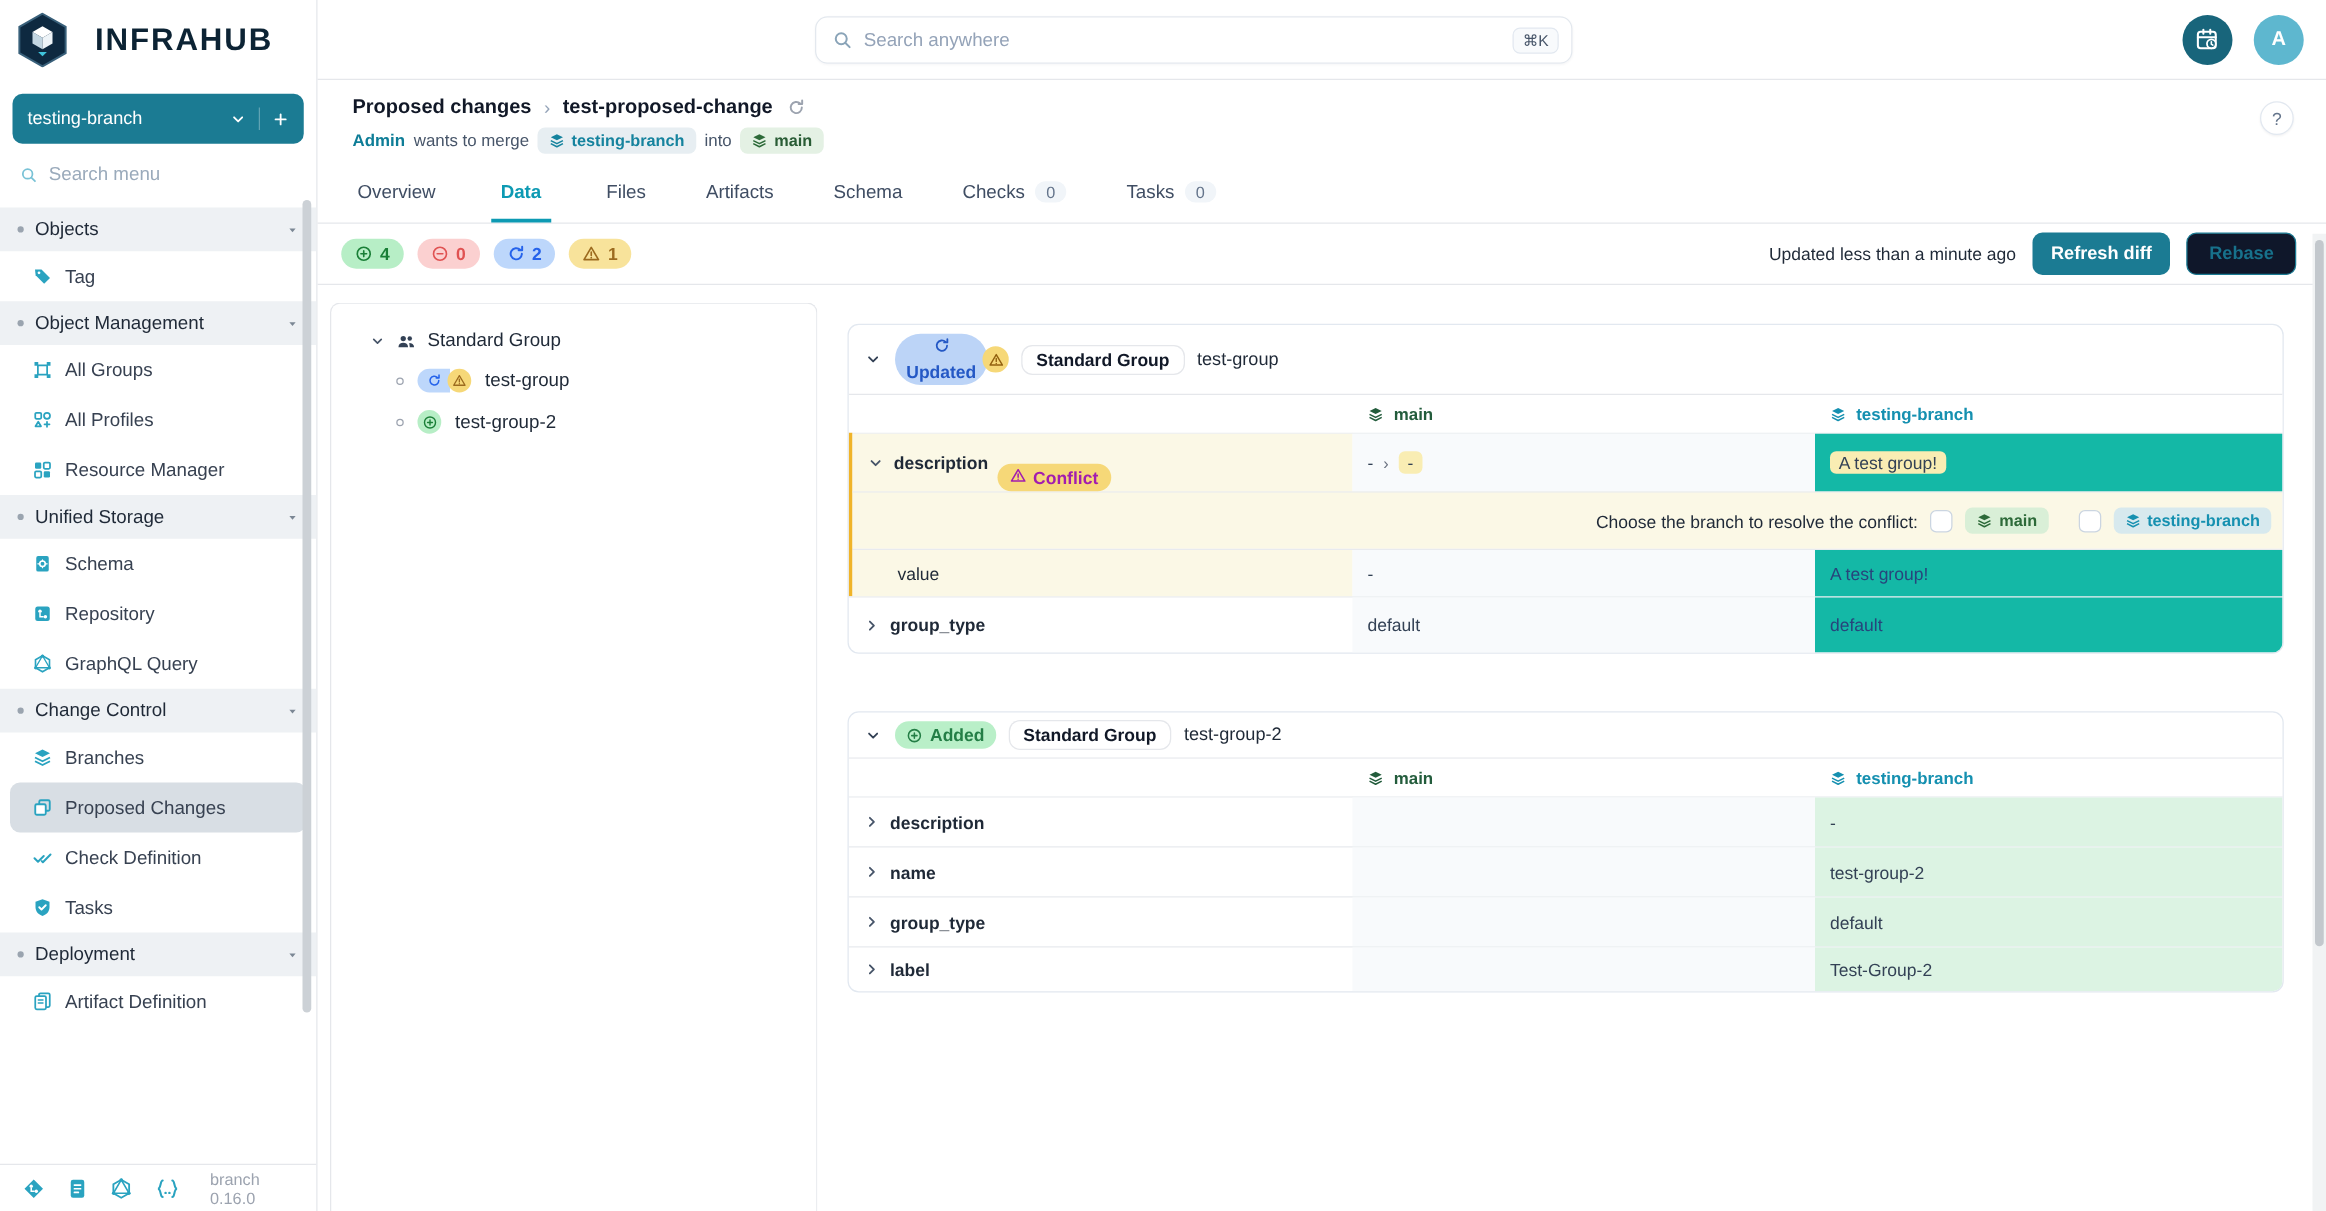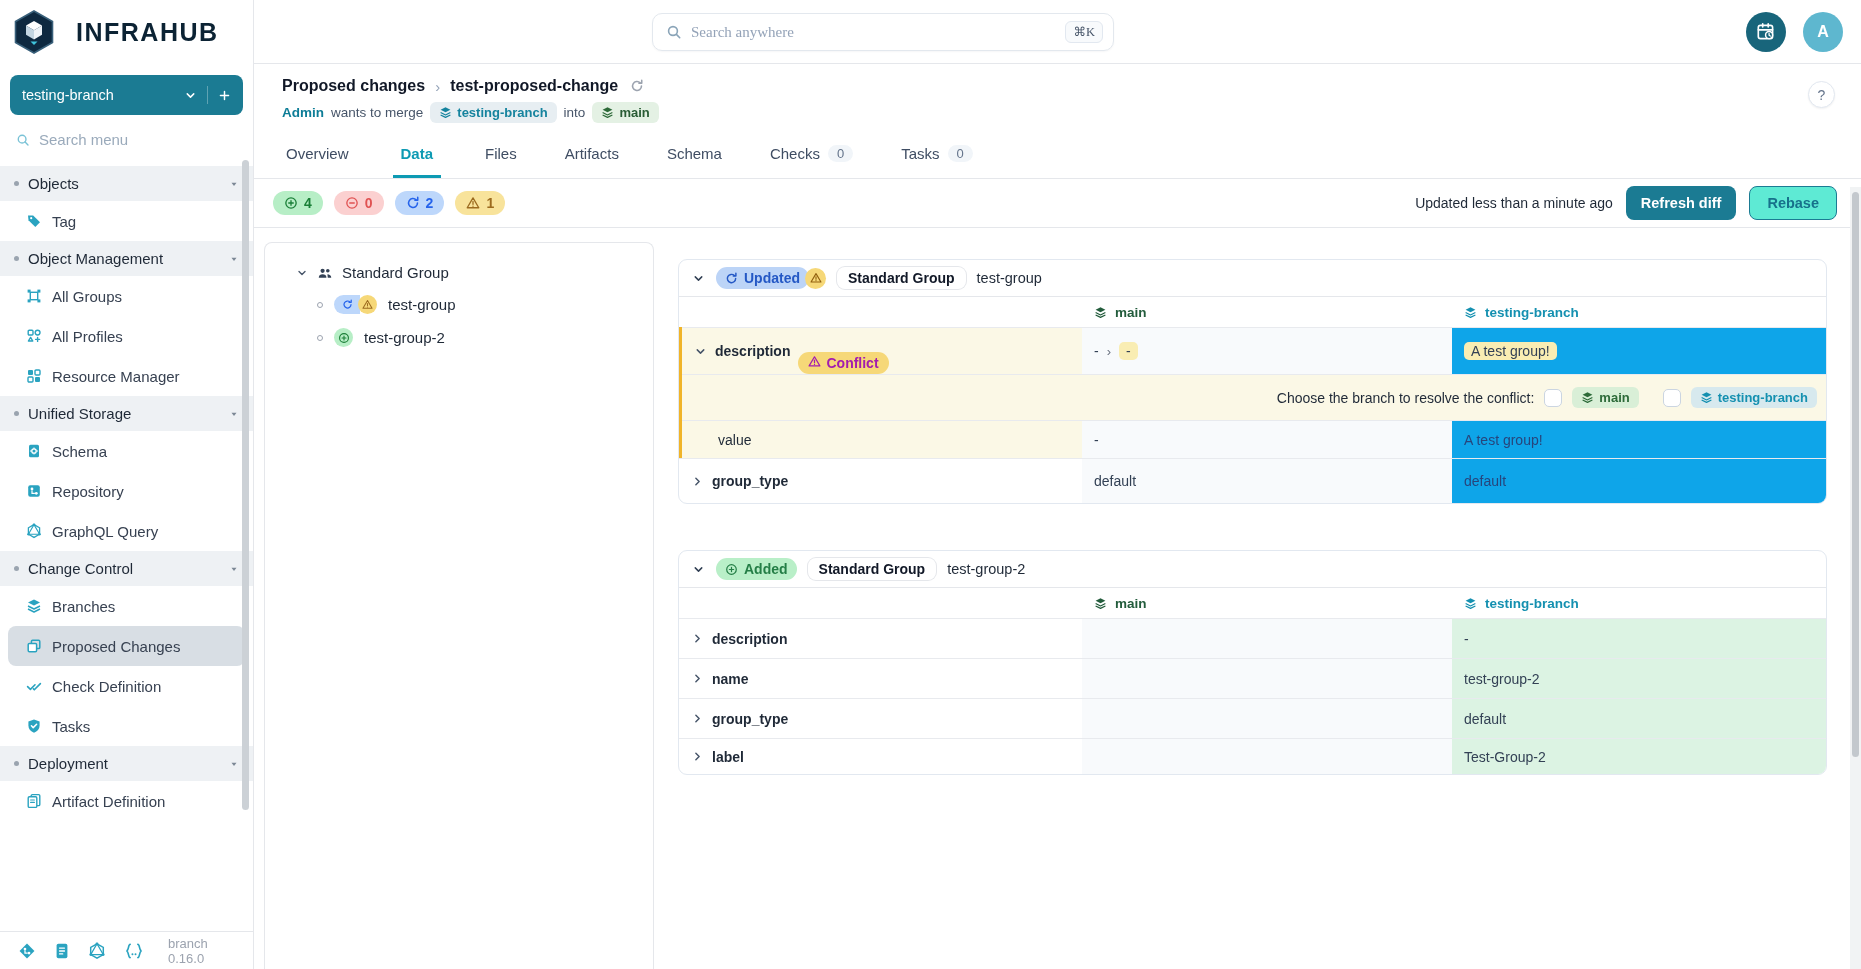--- a/index.html
+++ b/index.html
@@ -31,22 +31,22 @@
   .nav-item.active { background:#d8dee4; border-radius:8px; margin:0 8px; padding-left:18px; }
   .nav-ic { color:#2aa3c0; }
   .nav-scroll-thumb { position:absolute; top:0; right:4px; width:7px; height:650px; background:#ccd1d6; border-radius:4px; }
   .sidebar-footer { height:38px; border-top:1px solid #e5e7eb; display:flex; align-items:center; gap:17px; padding:0 18px; }
   .foot-ic { color:#2aa3c0; cursor:pointer; background:none; border:none; display:flex; align-items:center; }
   .version { font-size:13px; color:#9ca3af; margin-left:6px; }
 
   
   .main { flex:1; display:flex; flex-direction:column; min-width:0; }
   .topbar { height:64px; border-bottom:1px solid #e5e7eb; position:relative; flex:none; }
-  .search-box { position:absolute; left:398px; top:13px; width:462px; height:38px; border:1px solid #e3e8ee; border-radius:10px;
-    display:flex; align-items:center; gap:9px; padding:0 10px 0 13px; box-shadow:0 1px 2px rgba(16,24,40,.04);font-family:Liberation Serif, serif; }
+  .search-box { position:absolute; left:398px; top:13px; width:606px; height:38px; border:1px solid #e3e8ee; border-radius:10px;
+    display:flex; align-items:center; gap:9px; padding:0 10px 0 13px; box-shadow:0 1px 2px rgba(16,24,40,.04); }
   .search-box .s-ic { color:#8aa4b8; }
   .search-box input { flex:1; border:none; outline:none; font-size:15px; font-family:inherit; color:#334155; background:transparent; }
   .search-box input::placeholder { color:#94a3b8; }
   .kbd { font-size:12.5px; color:#475569; border:1px solid #e2e8f0; background:#f8fafc; border-radius:6px; padding:2px 7px; }
   .topbar-right { position:absolute; right:18px; top:12px; display:flex; gap:17px; }
   .round-btn { width:40px; height:40px; border-radius:50%; border:none; cursor:pointer; display:flex; align-items:center; justify-content:center; }
   .cal-btn { background:#18657b; }
   .avatar { background:#5eb7cf; color:#fff; font-size:16px; font-weight:600; font-family:inherit; }
 
   .page-head { padding:13px 28px 10px; position:relative; flex:none; }
@@ -70,21 +70,21 @@
   .toolbar { height:49px; display:flex; align-items:center; padding:0 24px 0 19px; border-bottom:1px solid #e5e7eb; flex:none; }
   .counters { display:flex; gap:11px; }
   .counter { display:inline-flex; align-items:center; gap:6px; border-radius:999px; padding:4px 11px; font-size:14px; font-weight:600; }
   .c-add { background:#b7eec6; color:#1a7f37; }
   .c-rem { background:#fbd0d0; color:#e05252; }
   .c-upd { background:#bdd7fb; color:#2563eb; }
   .c-conf { background:#f8e39b; color:#9c6b1f; }
   .toolbar-right { margin-left:auto; display:flex; align-items:center; gap:13px; }
   .updated-text { font-size:14px; color:#1f2937; }
   .btn-primary { background:#1b7b93; color:#fff; border:none; border-radius:8px; padding:9px 15px; font-size:14.5px; font-weight:600; font-family:inherit; cursor:pointer; }
-  .btn-outline { background:#5eead4; color:#17718b; border:1.5px solid #1b7b93; border-radius:8px; padding:8px 17px; font-size:14.5px; font-weight:600; font-family:inherit; cursor:pointer; }
+  .btn-outline { background:#0f172a; color:#17718b; border:1.5px solid #1b7b93; border-radius:8px; padding:8px 17px; font-size:14.5px; font-weight:600; font-family:inherit; cursor:pointer; }
 
   .content { flex:1; display:flex; min-height:0; }
   
   .tree-panel { width:390px; flex:none; margin:14px 0 0 10px; border:1px solid #e5e7eb; border-bottom:none; border-radius:8px 8px 0 0; padding:21px 10px 0 31px; }
   .tree-root { display:flex; align-items:center; gap:9px; font-size:15px; color:#1f2937; cursor:pointer; }
   .tree-root .chev { color:#475569; }
   .ppl { color:#334155; }
   .tree-children { padding-left:21px; }
   .tree-row { display:flex; align-items:center; gap:11px; margin-top:14px; font-size:15px; color:#1f2937; cursor:pointer; }
   .t-bullet { width:6px; height:6px; border:1.5px solid #9ca3af; border-radius:50%; flex:none; }
@@ -95,33 +95,33 @@
   .mini-add { width:19px; height:19px; background:#b7eec6; color:#1a7f37; border-radius:50%; display:flex; align-items:center; justify-content:center; }
 
   
   .diff-area { flex:1; padding:14px 34px 0 24px; min-width:0; }
   .card { border:1px solid #e2e8f0; border-radius:9px; overflow:hidden; background:#fff; }
   .card1 { margin-top:17px; }
   .card2 { margin-top:46px; }
   .card-head { display:flex; align-items:center; gap:11px; padding:7px 13px; border-bottom:1px solid #e5e7eb; }
   .card-head .chev { color:#334155; cursor:pointer; }
   .status-pill { display:inline-flex; align-items:center; gap:6px; border-radius:999px; padding:3px 9px; font-size:14px; font-weight:600; }
-  .st-upd { background:#bcd4f7; color:#2458c5; }
+  .st-upd { background:#bcd4f7; color:#2458c5;flex-direction:column; }
   .st-add { background:#b9efc8; color:#247e46; }
   .warn-dot { width:21px; height:21px; border-radius:50%; background:#f6d878; color:#92600f; display:flex; align-items:center; justify-content:center; margin-left:-4px; }
   .kind-badge { padding:3px 11px; border-radius:8px; font-size:14px; font-weight:700; color:#111827; box-shadow:0 0 0 1px #e5e7eb; background:#fff; }
   .obj-name { font-size:14.5px; color:#1f2937; }
 
   .diff-row { display:grid; grid-template-columns:403px 370px 1fr; border-top:1px solid #e8eaee; min-height:40px; }
   .diff-row.colhead { border-top:none; min-height:30px; }
   .cell { display:flex; align-items:center; padding:0 12px; font-size:14px; color:#334155; gap:8px; }
   .cell .chev { color:#475569; cursor:pointer; }
   .row-label { font-weight:700; color:#1f2937; }
   .main-col { background:#f8fafc; }
-  .card1 .branch-col { background:#0ea5e9; }
+  .card1 .branch-col { background:#14b8a6; }
   .card2 .branch-col { background:#dcf3e3; }
   .colhead .cell { background:#fff; font-size:13.5px; font-weight:700; }
   .colhead .main-h { color:#235c3c; }
   .colhead .branch-h { color:#1590b0; }
 
   .conflict-zone { border-left:3px solid #f0b429; }
   .conflict-zone .diff-row { grid-template-columns:400px 370px 1fr; }
   .y-bg { background:#fbf8e6; }
   .conflict-pill { display:inline-flex; gap:5px; background:#f6d878; color:#a21caf; border-radius:999px; padding:3px 10px; font-size:14px; font-weight:600;margin-top:24px; }
   .hl-chip { background:#f9edb3; border-radius:5px; padding:1px 7px; color:#334155; }

